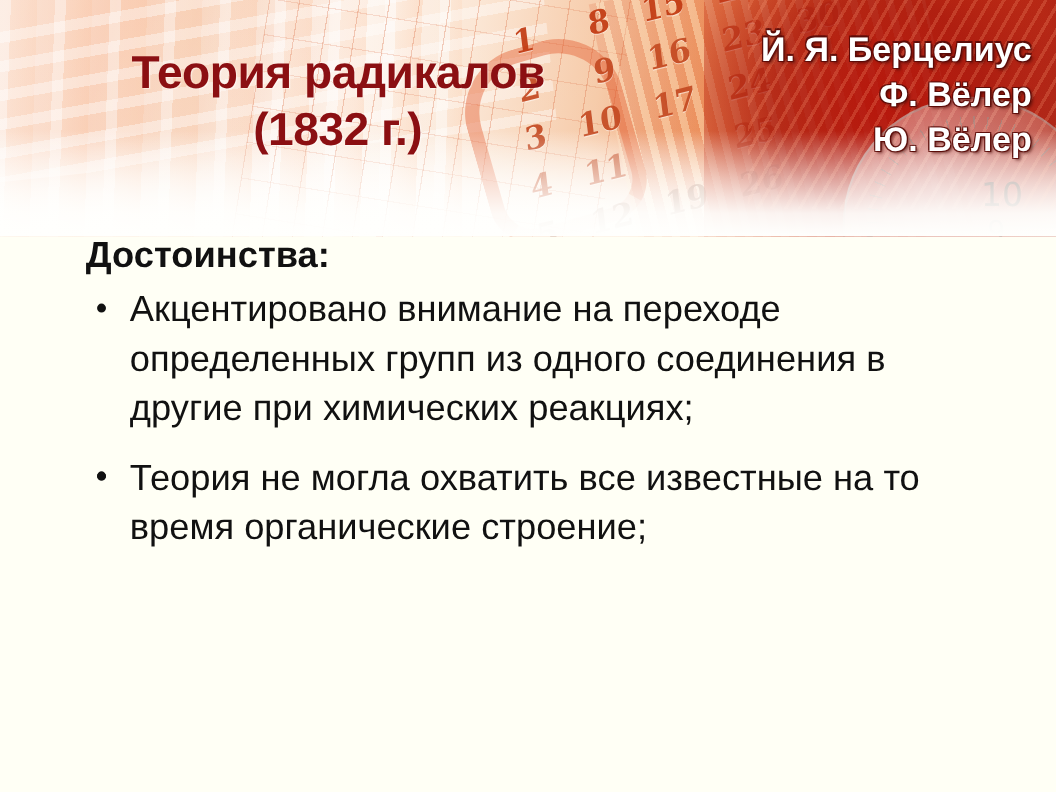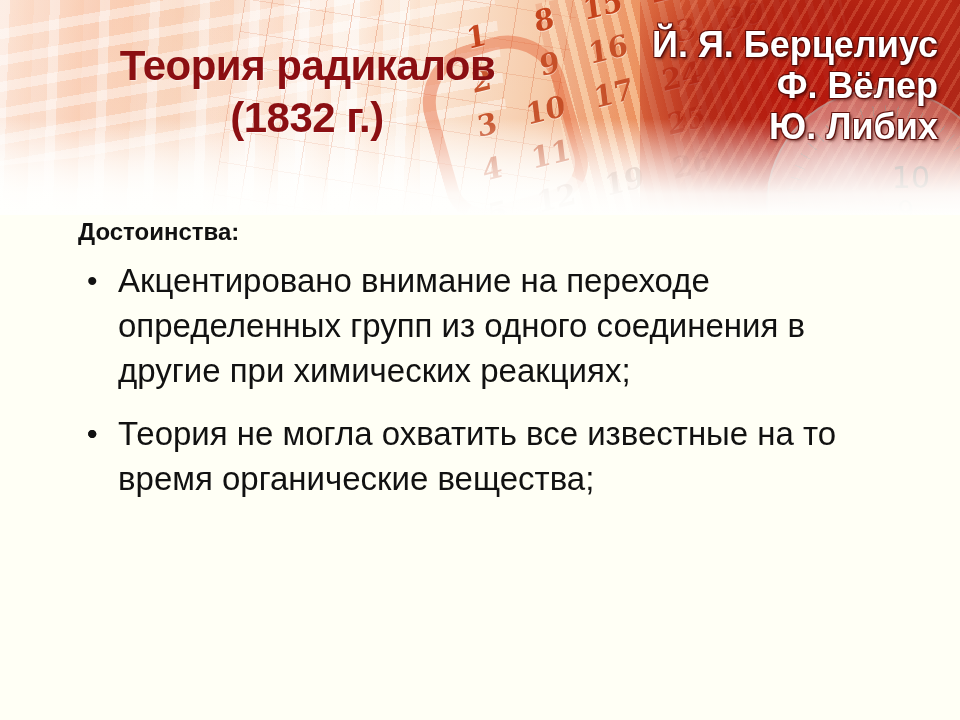--- a/index.html
+++ b/index.html
@@ -227,21 +227,21 @@
   #title-line2 { display: block; padding-left: 24px; }
 
   
   #names-block {
     position: absolute;
     right: 22px; top: 24px;
     z-index: 7;
     text-align: right;
     font-family: "Liberation Sans", sans-serif;
     font-weight: 700;
-    font-size: 36px;
+    font-size: 31px;
     line-height: 41px;
     color: #ffffff;
     text-shadow:
       -1px -1px 0 rgba(90,12,8,.85),
        1px -1px 0 rgba(90,12,8,.85),
       -1px  1px 0 rgba(90,12,8,.85),
        1px  1px 0 rgba(90,12,8,.85),
        2px  2px 3px rgba(70,8,5,.75);
   }
   #names-block .nm { display: block; white-space: nowrap; }
@@ -250,21 +250,21 @@
   #content {
     position: absolute;
     left: 0; top: 210px;
     width: 960px;
     z-index: 5;
   }
   .sect-head {
     margin: 0 0 4px 78px;
     font-family: "Liberation Sans", sans-serif;
     font-weight: 700;
-    font-size: 24px;
+    font-size: 33px;
     line-height: 44px;
     color: #111111;
   }
   .blist {
     list-style: none;
     margin: 0;
     padding: 0;
   }
   .blist li {
     position: relative;
@@ -357,21 +357,21 @@
   </div>
 
   <div id="title-block">
     <span id="title-line1">Теория радикалов</span>
     <span id="title-line2">(1832 г.)</span>
   </div>
 
   <div id="names-block">
     <span class="nm">Й. Я. Берцелиус</span>
     <span class="nm">Ф. Вёлер</span>
-    <span class="nm">Ю. Либих</span>
+    <span class="nm">Ю. Вёлер</span>
   </div>
 
   <div id="content">
 
     <div>
       <div class="sect-head">Достоинства:</div>
       <ul class="blist">
         <li>
           <span class="bullet">•</span>
           <span>Акцентировано внимание на переходе определенных групп из одного соединения в другие при химических реакциях;</span>
@@ -381,20 +381,20 @@
 
     <div class="gap-a"></div>
 
     <div>
       <ul class="blist">
         <li>
           <span class="bullet">•</span>
         </li>
         <li style="margin-top:8px">
           <span class="bullet">•</span>
-          <span>Теория не могла охватить все известные на то время органические вещества;</span>
+          <span>Теория не могла охватить все известные на то время органические строение;</span>
         </li>
       </ul>
     </div>
 
   </div>
 
 </div>
 
 </body></html>

